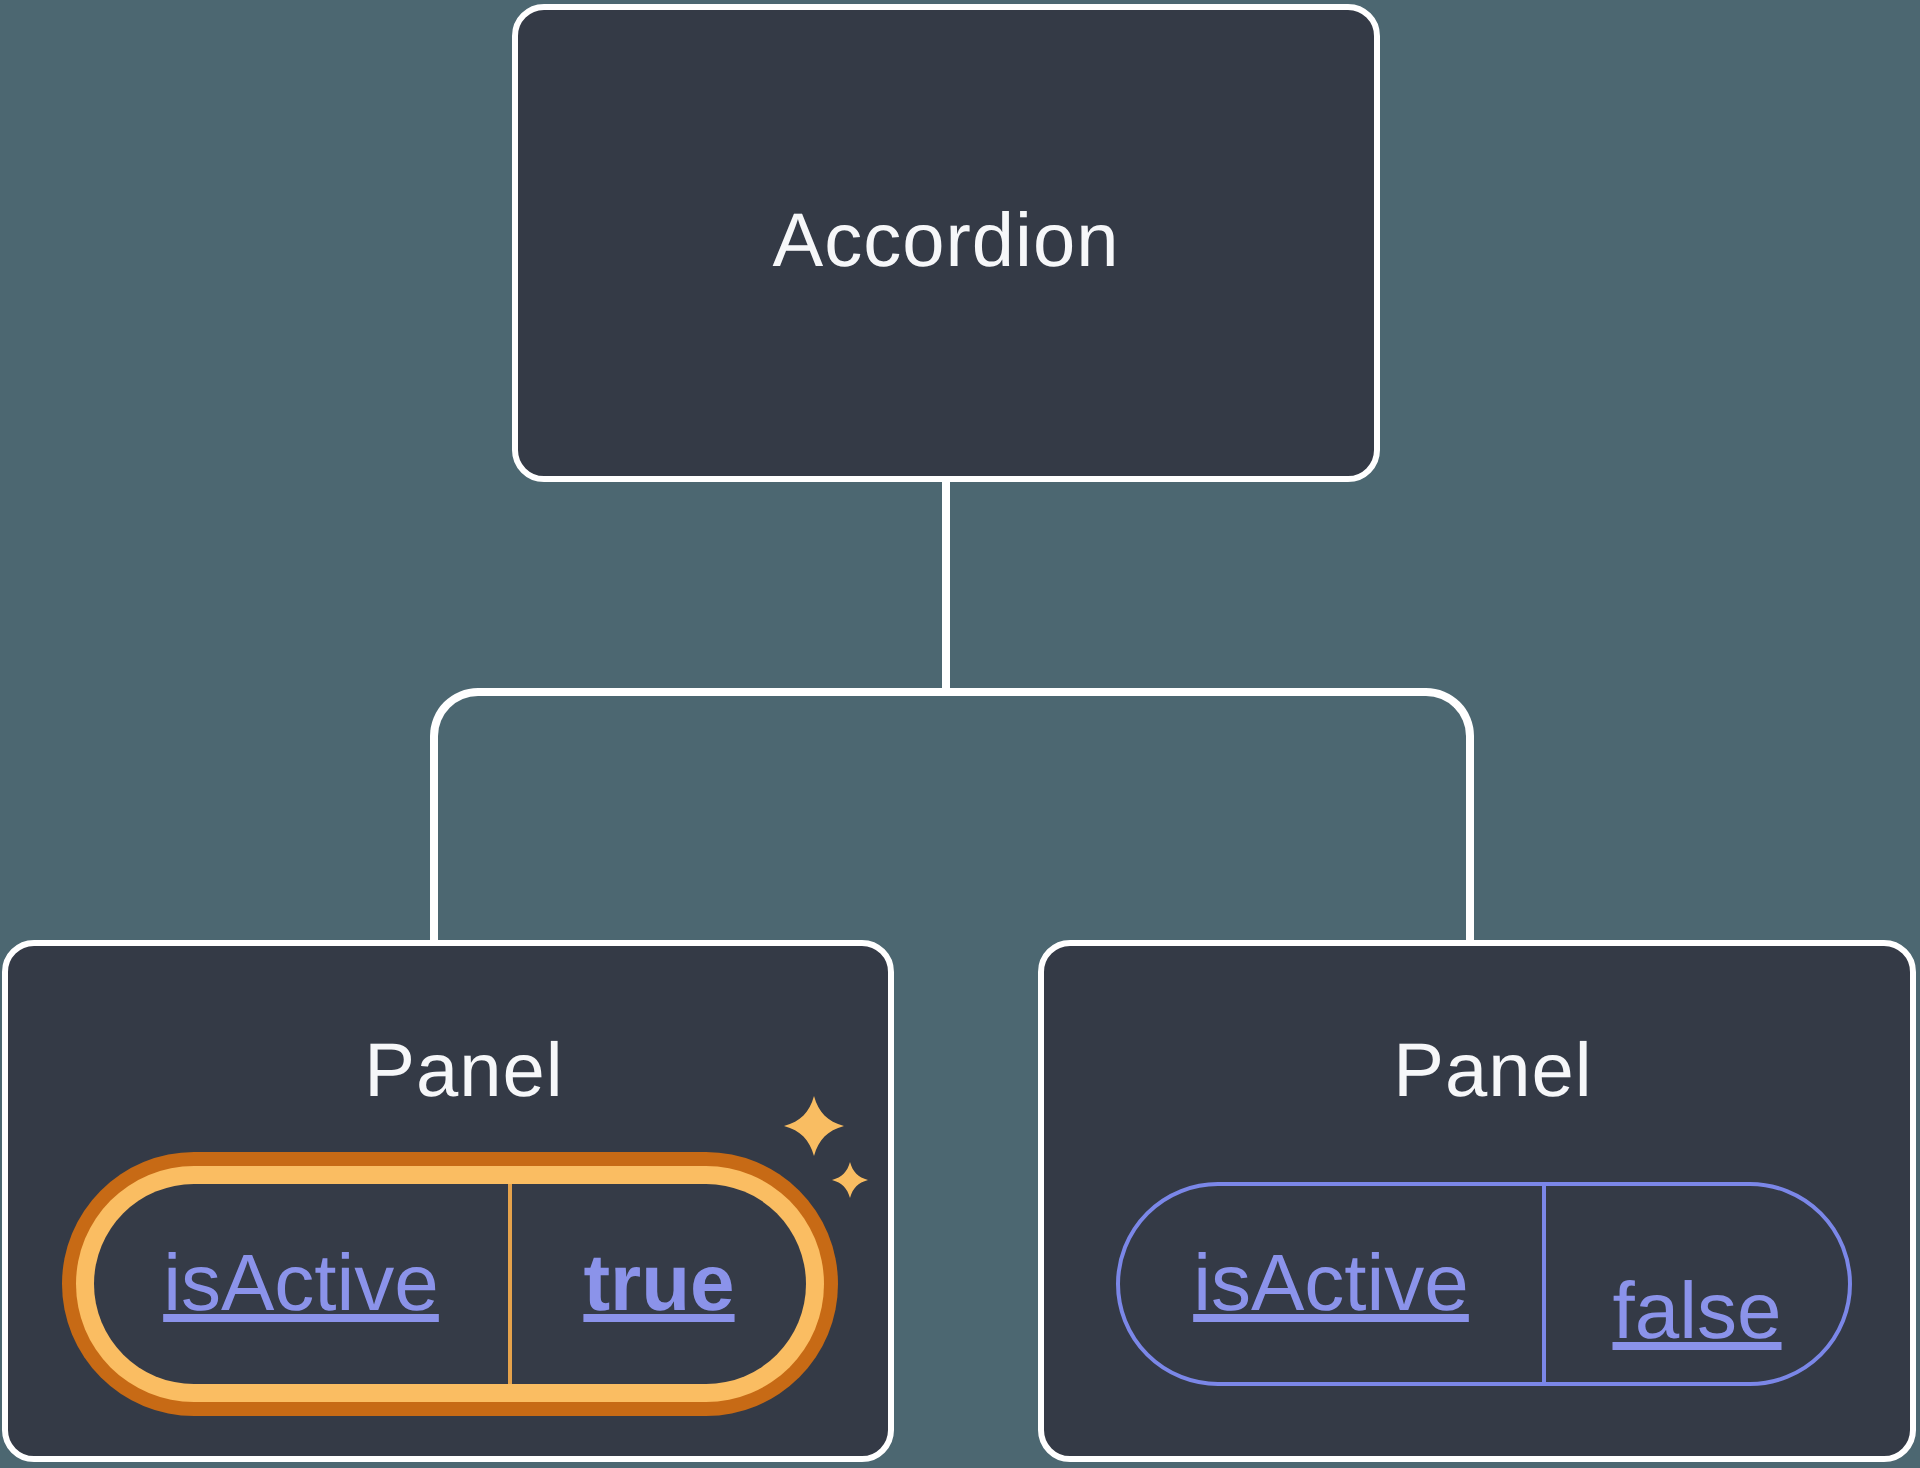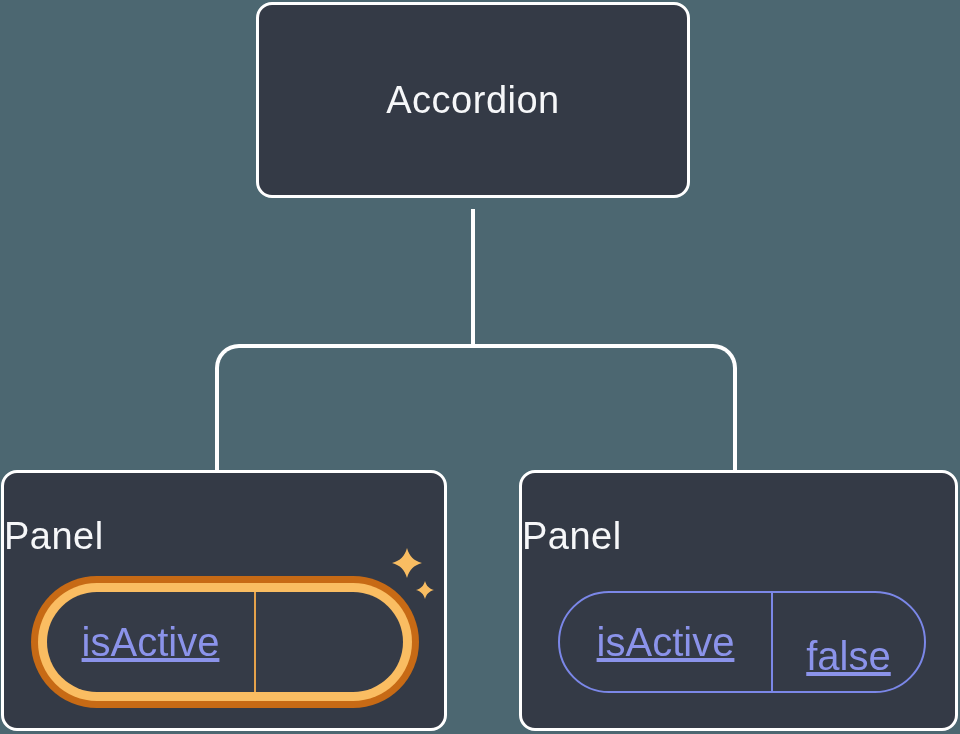--- a/index.html
+++ b/index.html
@@ -33,36 +33,36 @@
   
   .node {
     position: absolute;
     background: #343a46;
     border: 3px solid #ffffff;
     border-radius: 16px;
     box-sizing: border-box;
   }
   .node-root {
     left: 256px; top: 2px;
-    width: 434px; height: 196px;
+    width: 434px; height: 239px;
     display: flex; align-items: center; justify-content: center;
   }
   .node-panel-left  { left: 1px;   top: 470px; width: 446px; height: 261px; }
   .node-panel-right { left: 519px; top: 470px; width: 439px; height: 261px; }
 
   .node-title {
     color: #f6f7f9;
     font-size: 38px;
     font-weight: 500;
     letter-spacing: 0.5px;
   }
   .panel-title {
     position: absolute;
-    left: 0; right: 0; top: 36px;
-    text-align: left;
+    left: 16px; right: 0; top: 36px;
+    text-align: center;
     line-height: 54px;
   }
 
   
   .pill-active {
     position: absolute;
     left: 27px; top: 103px;
     width: 388px; height: 132px;
     border-radius: 66px;
     background: #c76a15;
@@ -139,20 +139,21 @@
   </div>
 
   <div class="node node-panel-left">
     <div class="node-title panel-title">Panel</div>
 
     <div class="pill-active">
       <div class="pill-active-gold"></div>
       <div class="pill-active-core">
         <div class="cell cell-key">isActive</div>
         <div class="divider-gold"></div>
+        <div class="cell cell-value bold">true</div>
       </div>
     </div>
 
     <svg class="sparkles" viewBox="0 0 48 60" xmlns="http://www.w3.org/2000/svg">
       <path transform="translate(3,3) scale(1.25)" fill="#f9bd62" d="M12 0C13.9 6.7 17.3 10.1 24 12C17.3 13.9 13.9 17.3 12 24C10.1 17.3 6.7 13.9 0 12C6.7 10.1 10.1 6.7 12 0Z"></path>
       <path transform="translate(27,36) scale(0.75)" fill="#f9bd62" d="M12 0C13.9 6.7 17.3 10.1 24 12C17.3 13.9 13.9 17.3 12 24C10.1 17.3 6.7 13.9 0 12C6.7 10.1 10.1 6.7 12 0Z"></path>
     </svg>
   </div>
 
   <div class="node node-panel-right">

